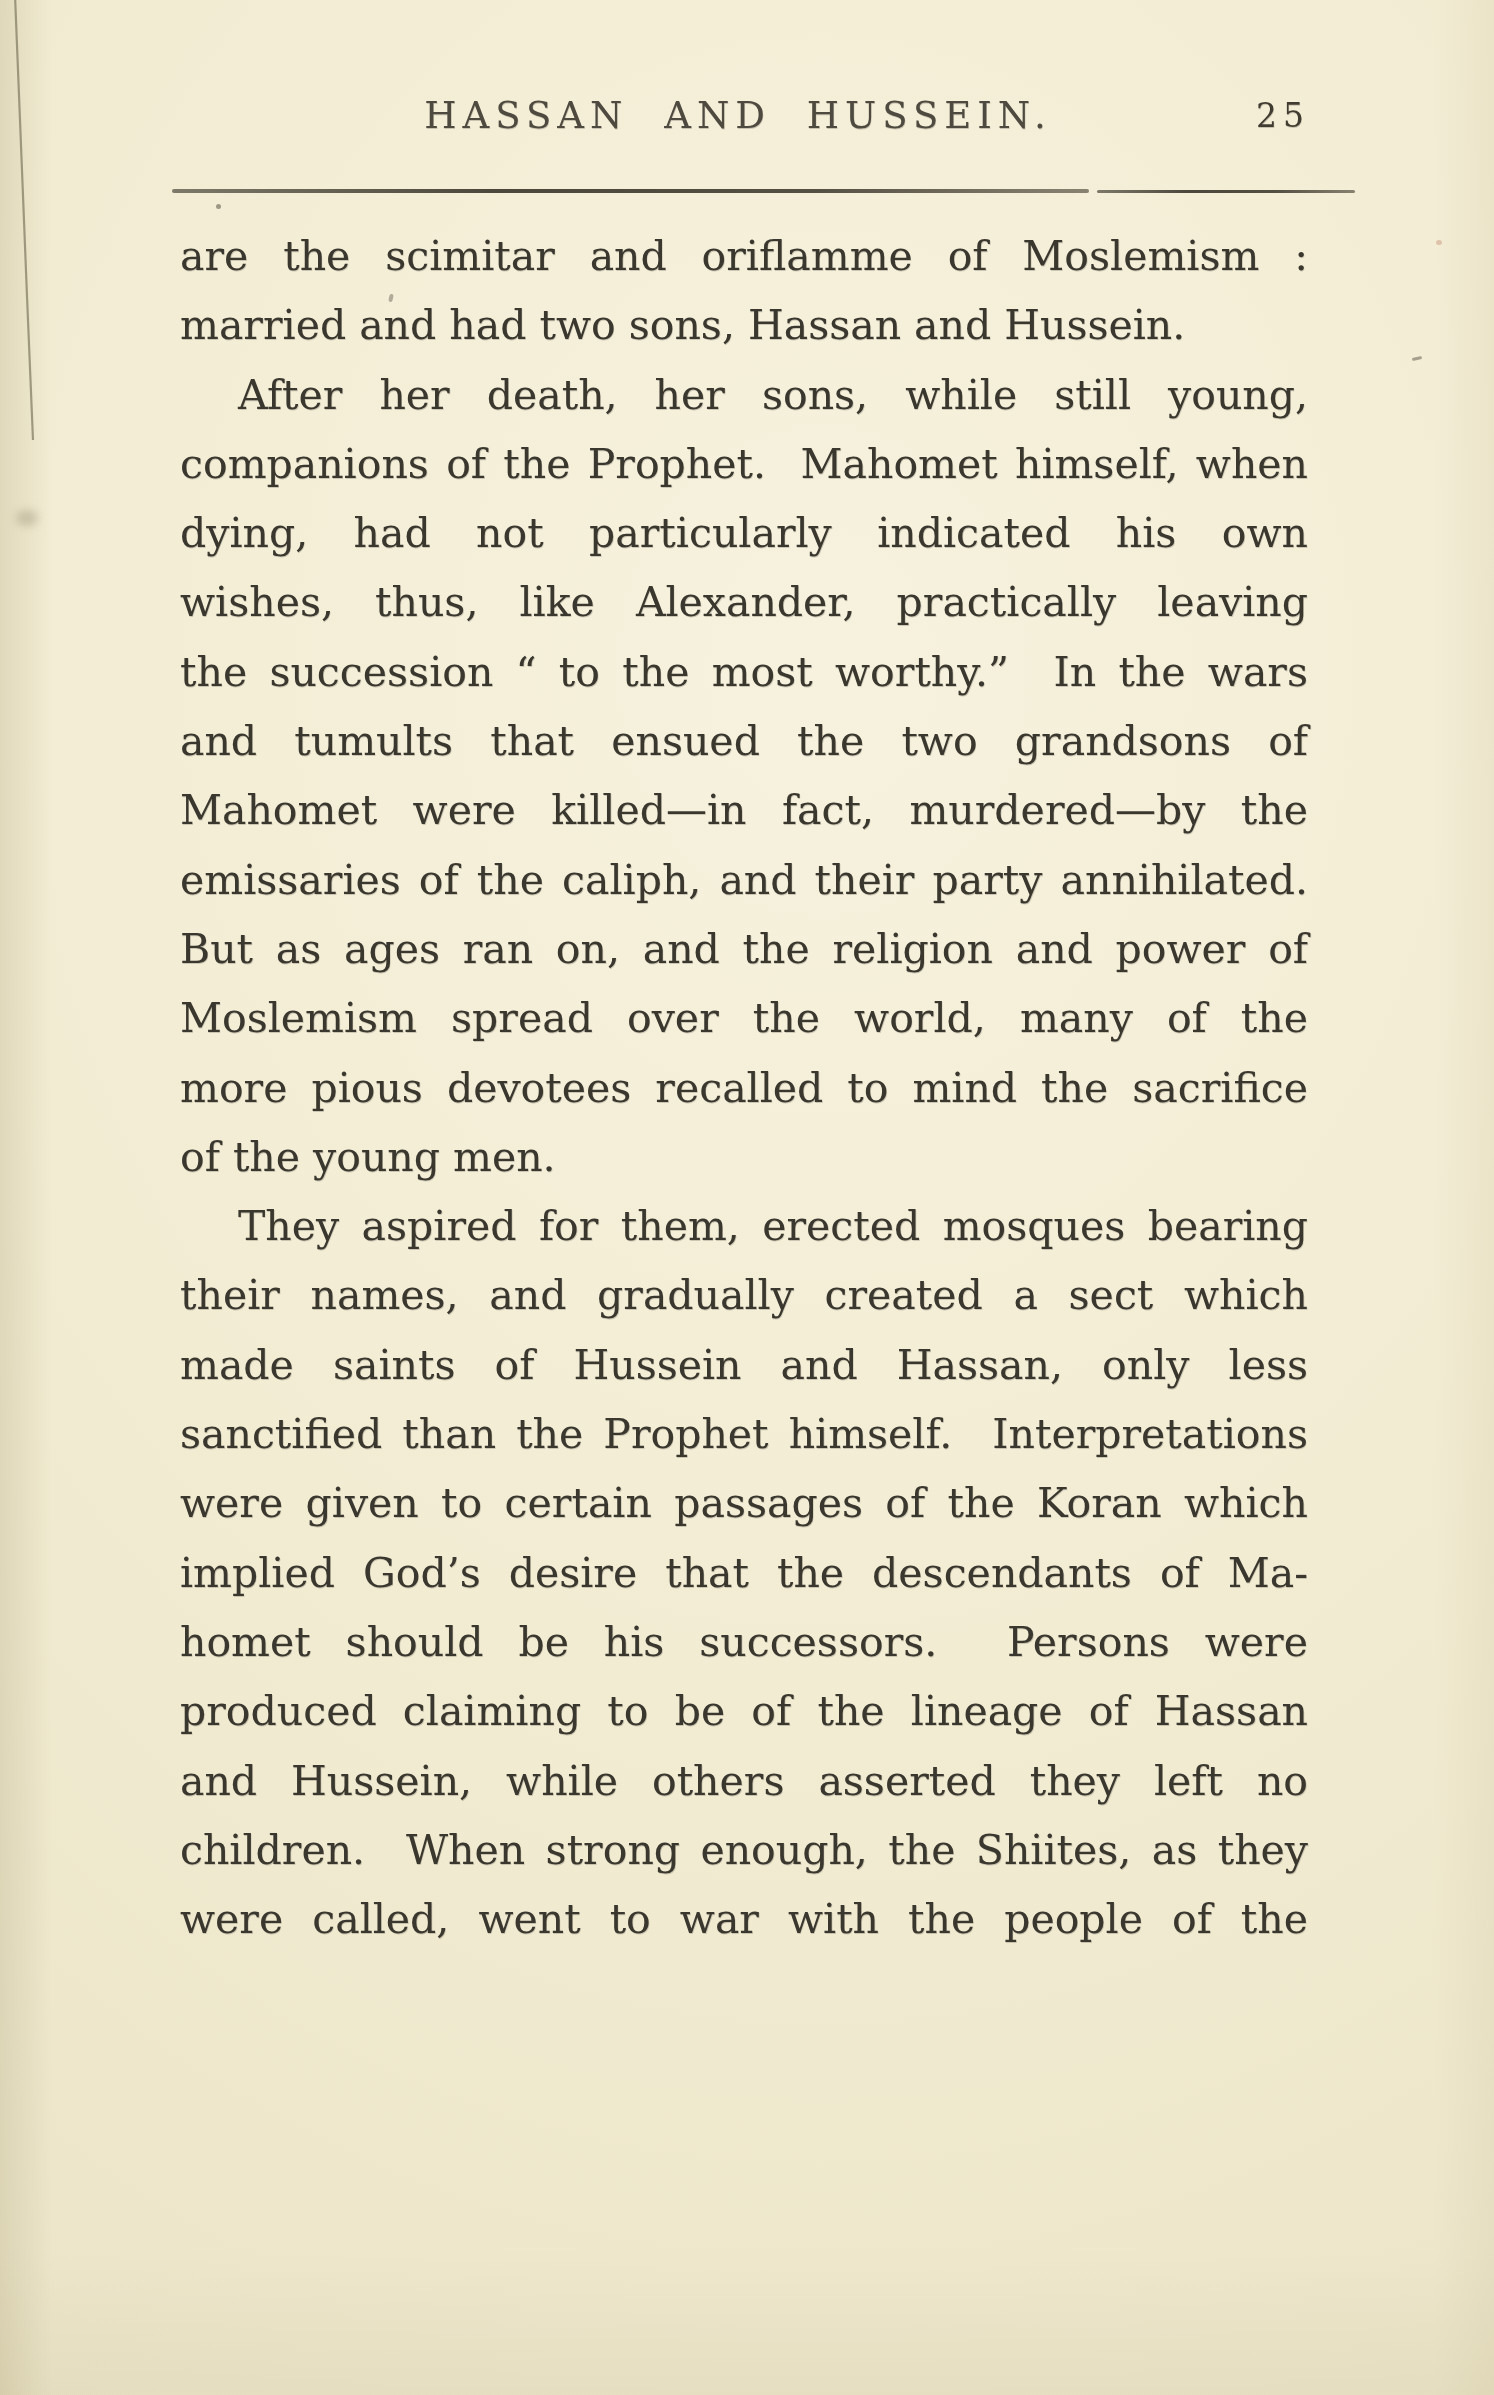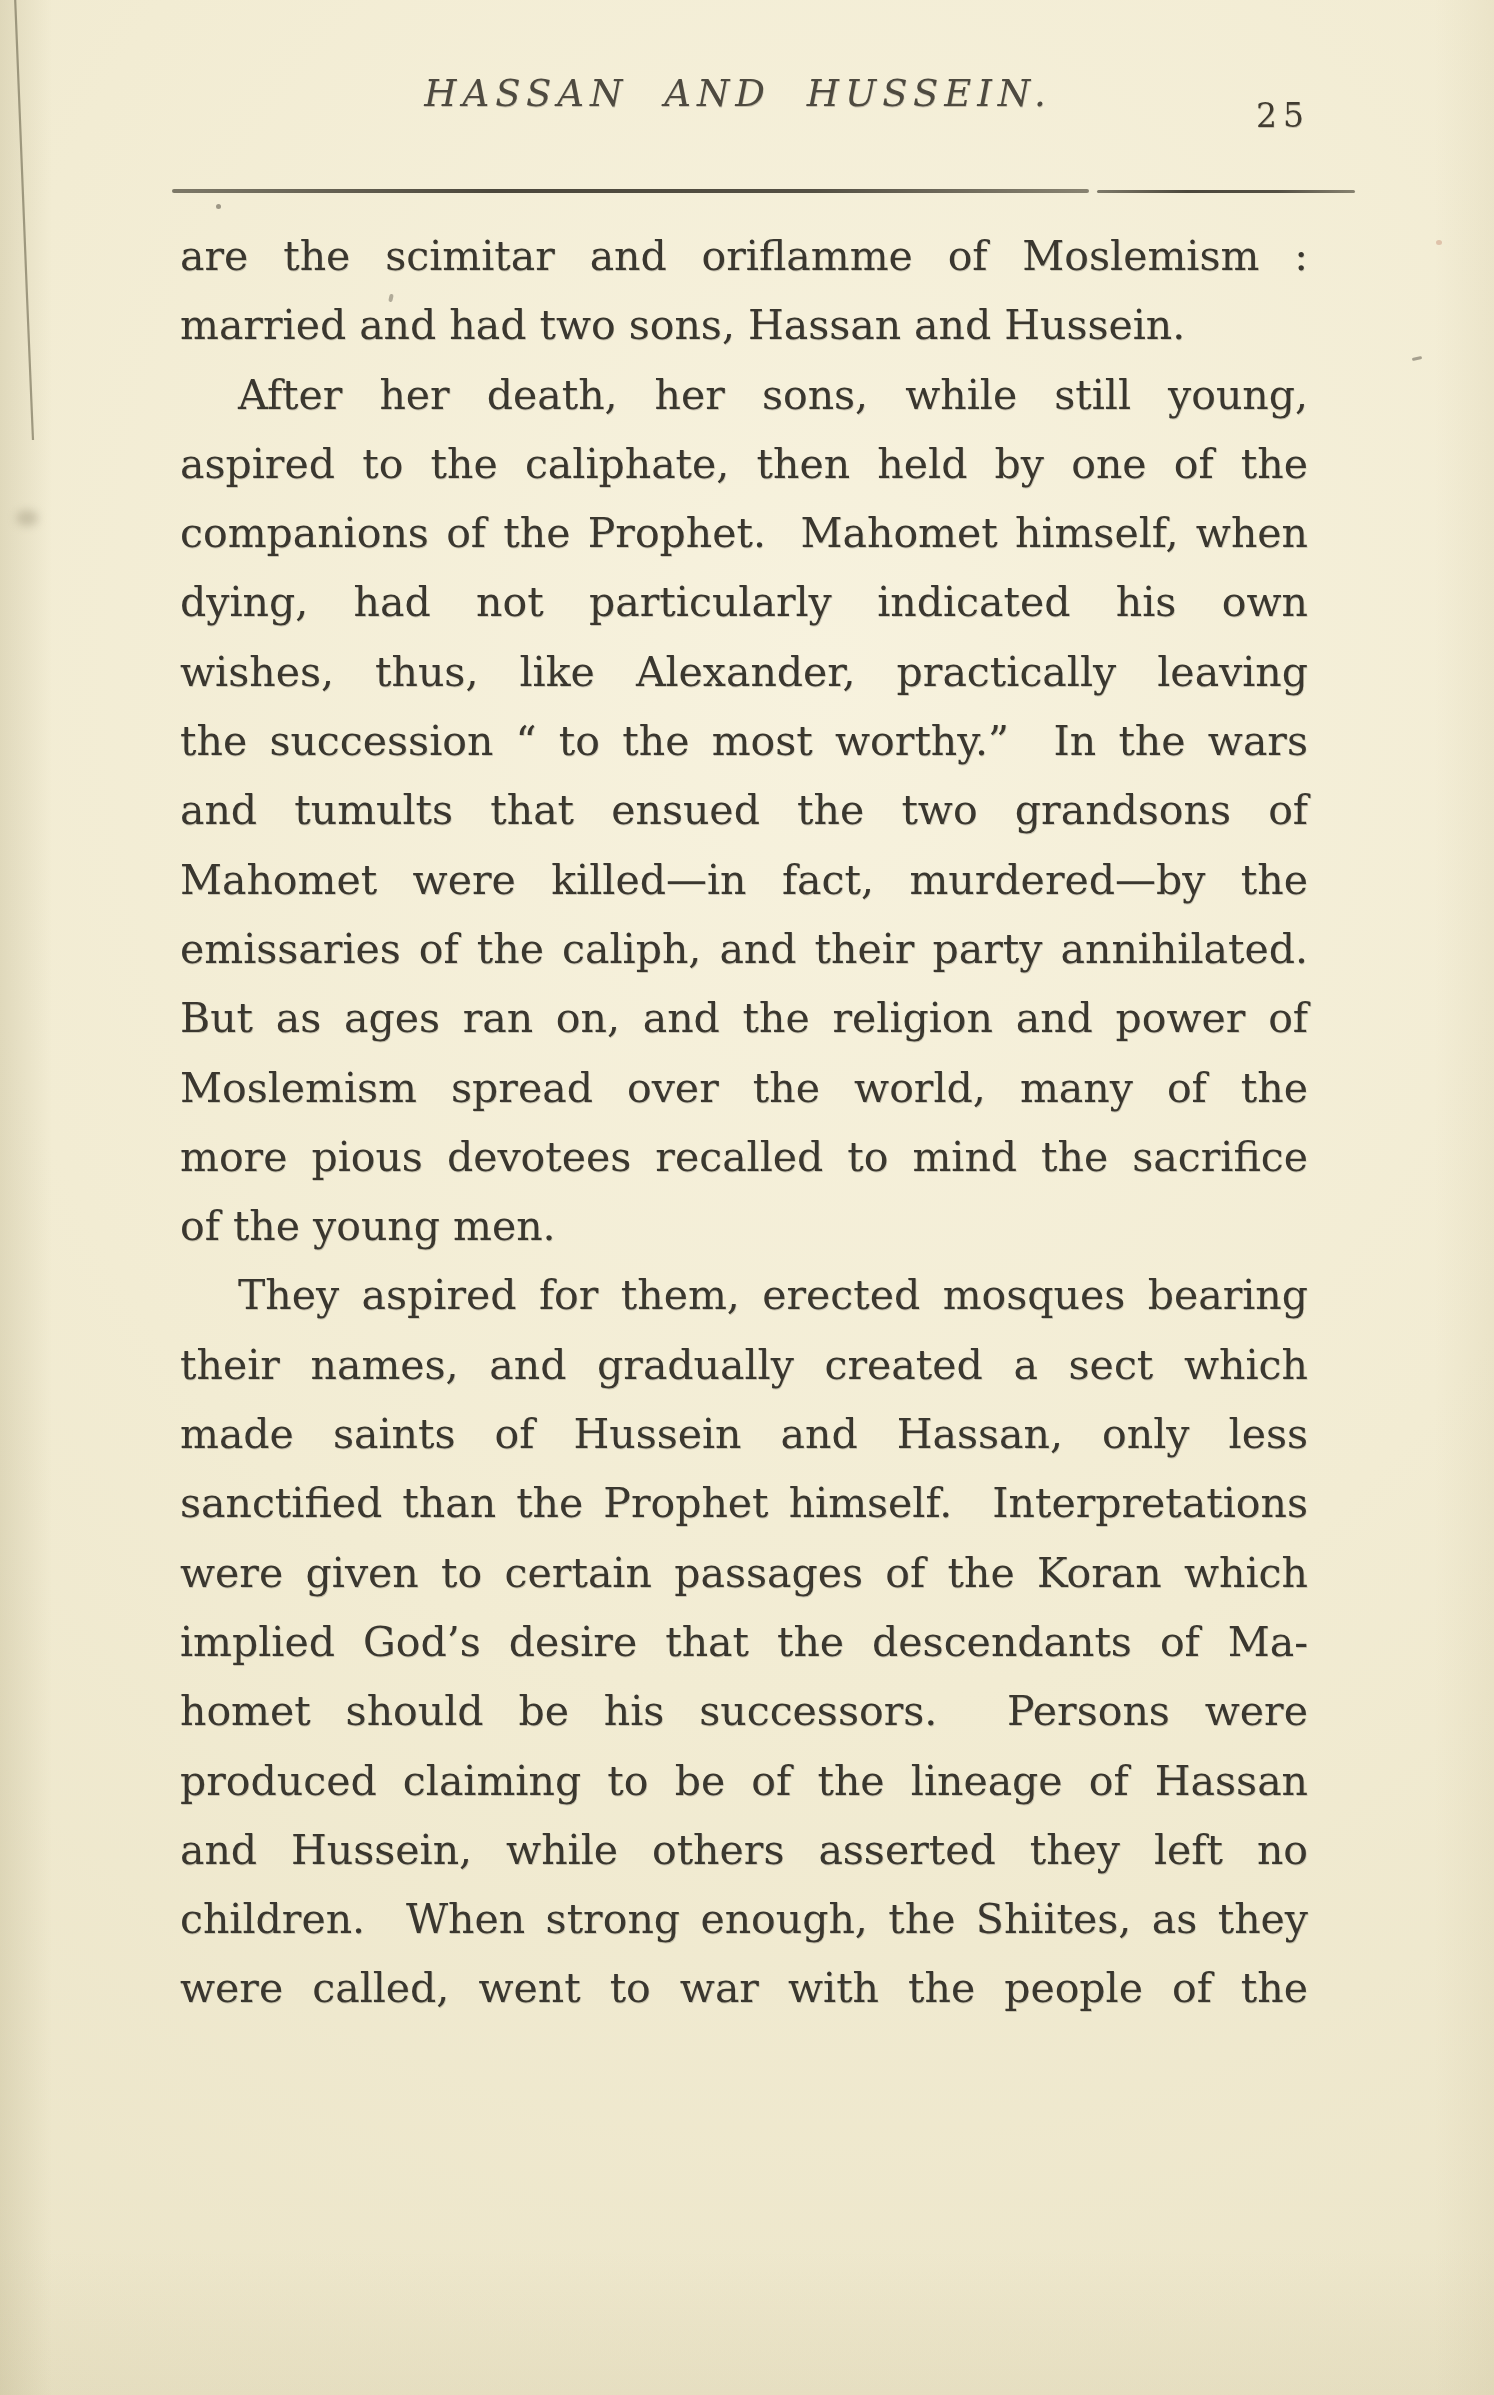--- a/index.html
+++ b/index.html
@@ -10,22 +10,22 @@
   }
   
   .page{
     position:absolute;inset:0;
     background:
       linear-gradient(90deg, rgba(176,166,126,.28) 0%, rgba(176,166,126,0) 3.5%),
       linear-gradient(270deg, rgba(200,188,150,.18) 0%, rgba(200,188,150,0) 4%),
       linear-gradient(0deg, rgba(196,186,146,.18) 0%, rgba(196,186,146,0) 6%),
       radial-gradient(ellipse 120% 90% at 55% 28%, #f7f2de 0%, #f2ecd3 48%, #eae3c6 100%);
   }
-  .running-head{position:absolute;top:72px;left:168px;width:1140px;text-align:center;
-    font-style:italic;font-size:37px;letter-spacing:6px;word-spacing:18px;color:#4e4a40;
+  .running-head{position:absolute;top:94px;left:168px;width:1140px;text-align:center;
+    font-size:37px;letter-spacing:6px;word-spacing:18px;color:#4e4a40;
     text-shadow:.5px .5px 0 rgba(70,65,55,.25);}
   .folio{position:absolute;top:96px;left:1256px;font-size:33px;letter-spacing:6px;color:#413c31;
     text-shadow:.5px .5px 0 rgba(70,65,55,.25);}
   .rule{position:absolute;height:4px;border-radius:2px;
     background:linear-gradient(90deg, rgba(92,88,73,.78), rgba(66,62,51,.95) 35%, rgba(66,62,51,.9) 70%, rgba(99,94,78,.75));}
   .rule.seg1{top:189px;left:172px;width:917px;}
   .rule.seg2{top:190px;left:1097px;width:258px;height:3px;}
   .body-text{position:absolute;top:222px;left:168px;width:1140px;
     font-size:41px;color:#3a372f;text-shadow:.6px .6px 0 rgba(58,54,45,.22);}
   .line{line-height:69.3px;height:69.3px;text-align:justify;text-align-last:justify;
@@ -59,21 +59,20 @@
   <div class="running-head" style="color: rgb(78, 74, 64);">HASSAN AND HUSSEIN.</div>
   <div class="folio">25</div>
 
   <div class="rule seg1"></div>
   <div class="rule seg2"></div>
 
   <div class="body-text" style="color: rgb(58, 55, 47);">
       <div class="line">are the scimitar and oriflamme of Moslemism&nbsp;:</div>
       <div class="line par-end">married and had two sons, Hassan and Hussein.</div>
       <div class="line indent">After her death, her sons, while still young,</div>
-      <div class="line">aspired to the caliphate, then held by one of the</div>
       <div class="line">companions of the Prophet.&nbsp; Mahomet himself, when</div>
       <div class="line">dying, had not particularly indicated his own</div>
       <div class="line">wishes, thus, like Alexander, practically leaving</div>
       <div class="line">the succession “ to the most worthy.”&nbsp; In the wars</div>
       <div class="line">and tumults that ensued the two grandsons of</div>
       <div class="line">Mahomet were killed—in fact, murdered—by the</div>
       <div class="line">emissaries of the caliph, and their party annihilated.</div>
       <div class="line">But as ages ran on, and the religion and power of</div>
       <div class="line">Moslemism spread over the world, many of the</div>
       <div class="line">more pious devotees recalled to mind the sacrifice</div>

